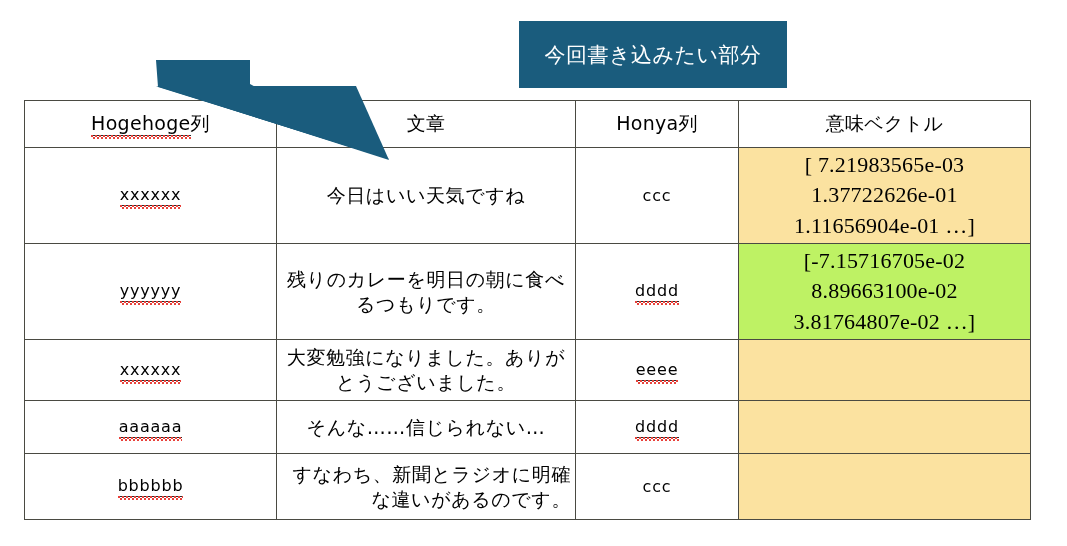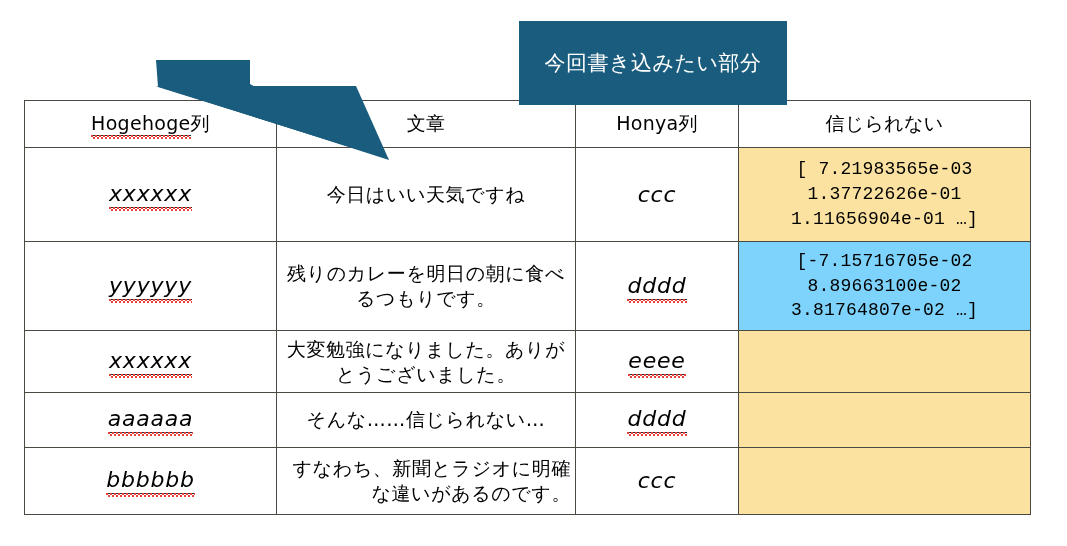--- a/index.html
+++ b/index.html
@@ -21,21 +21,21 @@
     width: 1067px;
     height: 546px;
   }
 
   
   .callout {
     position: absolute;
     left: 519px;
     top: 21px;
     width: 268px;
-    height: 84px;
+    height: 67px;
     z-index: 5;
   }
   .callout-body {
     position: absolute;
     left: 0; top: 0;
     width: 100%;
     height: 100%;
     background: var(--callout-bg, #1a5c7d);
     box-sizing: border-box;
   }
@@ -108,23 +108,22 @@
     letter-spacing: 0.3px;
   }
   .jp {
     font-family: "DejaVu Sans", "Liberation Sans", sans-serif;
     font-size: 19px;
     line-height: 1.32;
     letter-spacing: 0.6px;
   }
   .mono-ascii {
     font-family: "DejaVu Sans", "Liberation Sans", sans-serif;
-    font-size: 22px;
+    font-size: 16px;
     letter-spacing: 0.8px;
-    font-style: italic;
   }
 
   
   .spell {
     position: relative;
     display: inline-block;
     border-bottom: 1.2px solid #2b2b2b;
     padding-bottom: 1px;
   }
   .spell::after {
@@ -141,22 +140,22 @@
     background-repeat: repeat-x;
     background-position: 0 0, 2px 0;
   }
   .plain { display: inline-block; }
 
   
   td.vec {
     background: #fbe2a0;
   }
   .vec-lines {
-    font-family: Liberation Mono, monospace;
-    font-size: 18px;
+    font-family: Liberation Serif, serif;
+    font-size: 22px;
     line-height: 1.38;
     white-space: pre-line;
     letter-spacing: 0.2px;
   }
   td.empty-vec { background: #fbe2a0; }
 </style>
 </head>
 <body>
 
 <div id="canvas">
@@ -186,21 +185,21 @@
               <span class="spell">Hogehoge</span><span class="plain">列</span>
             </span>
           </th>
           <th style="border-color: rgb(74, 74, 66);">
             <span class="hdr-text">文章</span>
           </th>
           <th style="border-color: rgb(74, 74, 66);">
             <span class="hdr-text">Honya列</span>
           </th>
           <th style="border-color: rgb(74, 74, 66);">
-            <span class="hdr-text">信じられない</span>
+            <span class="hdr-text">意味ベクトル</span>
           </th>
         </tr>
       </thead>
       <tbody>
         <tr class="r1">
           <td style="border-color: rgb(74, 74, 66);">
             <span class="spell mono-ascii">xxxxxx</span>
           </td>
           <td style="border-color: rgb(74, 74, 66); margin-left: 16px;">
             <span class="jp">今日はいい天気ですね</span>
@@ -217,21 +216,21 @@
         <tr class="r2">
           <td style="border-color: rgb(74, 74, 66);">
             <span class="spell mono-ascii">yyyyyy</span>
           </td>
           <td style="border-color: rgb(74, 74, 66);">
             <span class="jp">残りのカレーを明日の朝に食べるつもりです。</span>
           </td>
           <td style="border-color: rgb(74, 74, 66);">
             <span class="spell mono-ascii">dddd</span>
           </td>
-          <td class="vec" style="background: #7dd3fc; border-color: rgb(74, 74, 66);">
+          <td class="vec" style="background: #bef264; border-color: rgb(74, 74, 66);">
             <span class="vec-lines">[-7.15716705e-02
 8.89663100e-02
 3.81764807e-02 …]</span>
           </td>
         </tr>
         <tr class="r3">
           <td style="border-color: rgb(74, 74, 66);">
             <span class="spell mono-ascii">xxxxxx</span>
           </td>
           <td style="border-color: rgb(74, 74, 66);">

